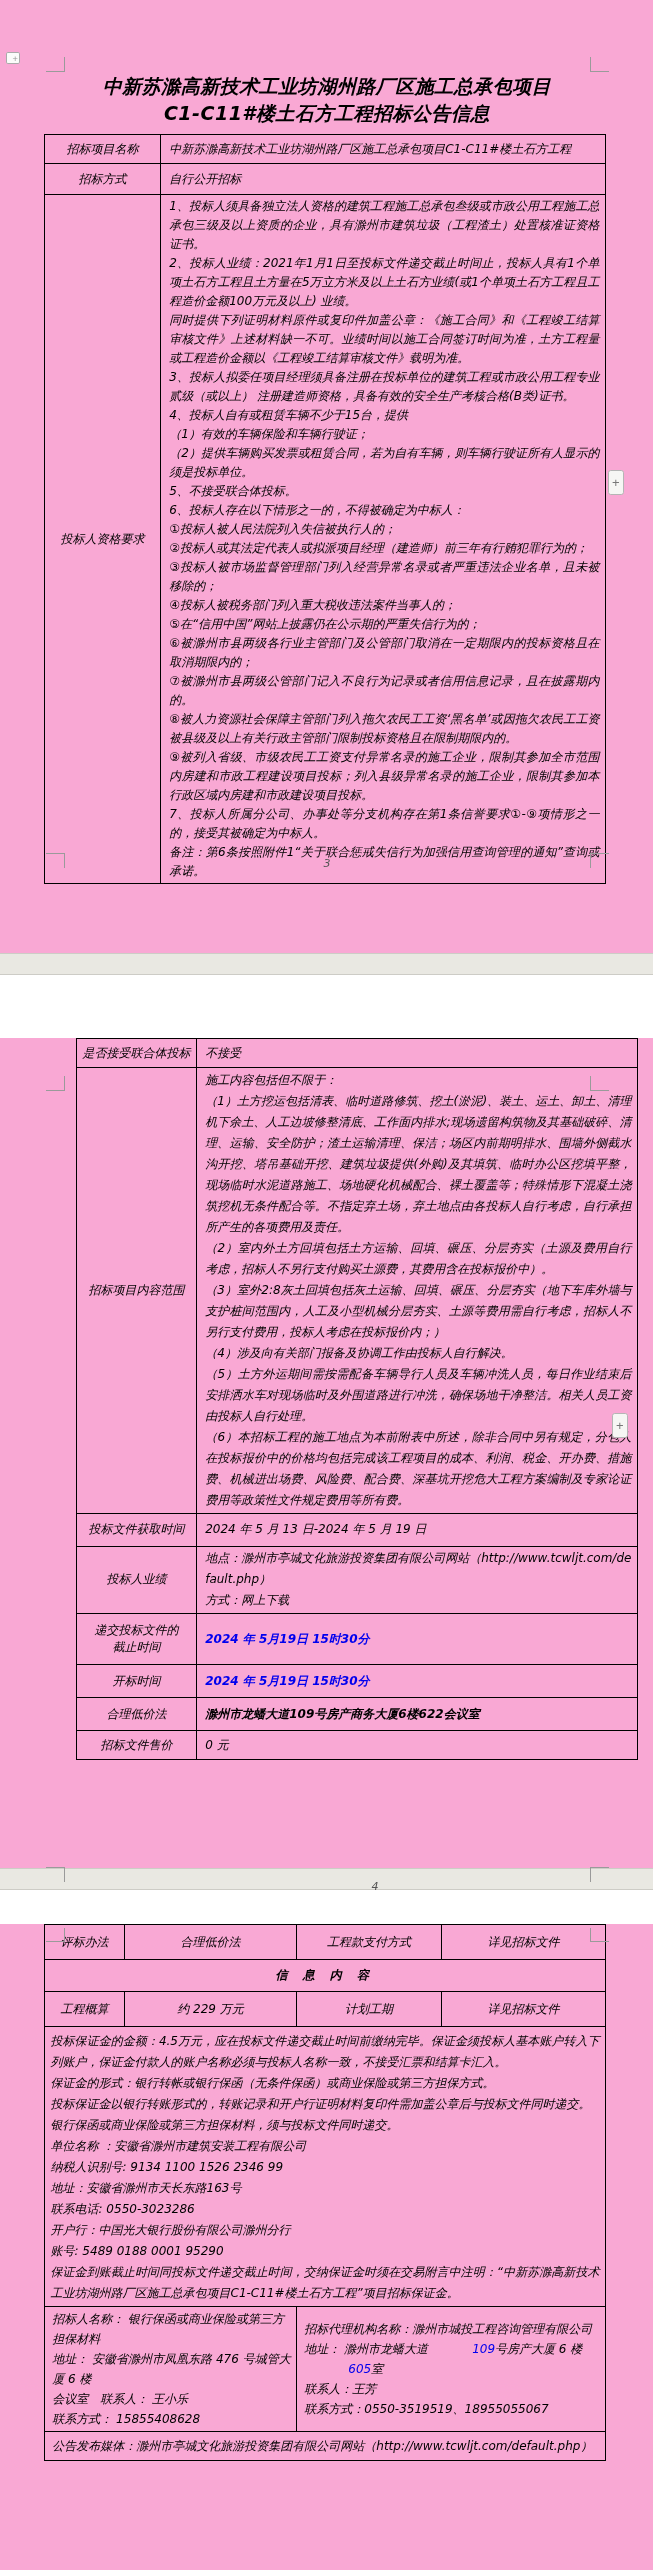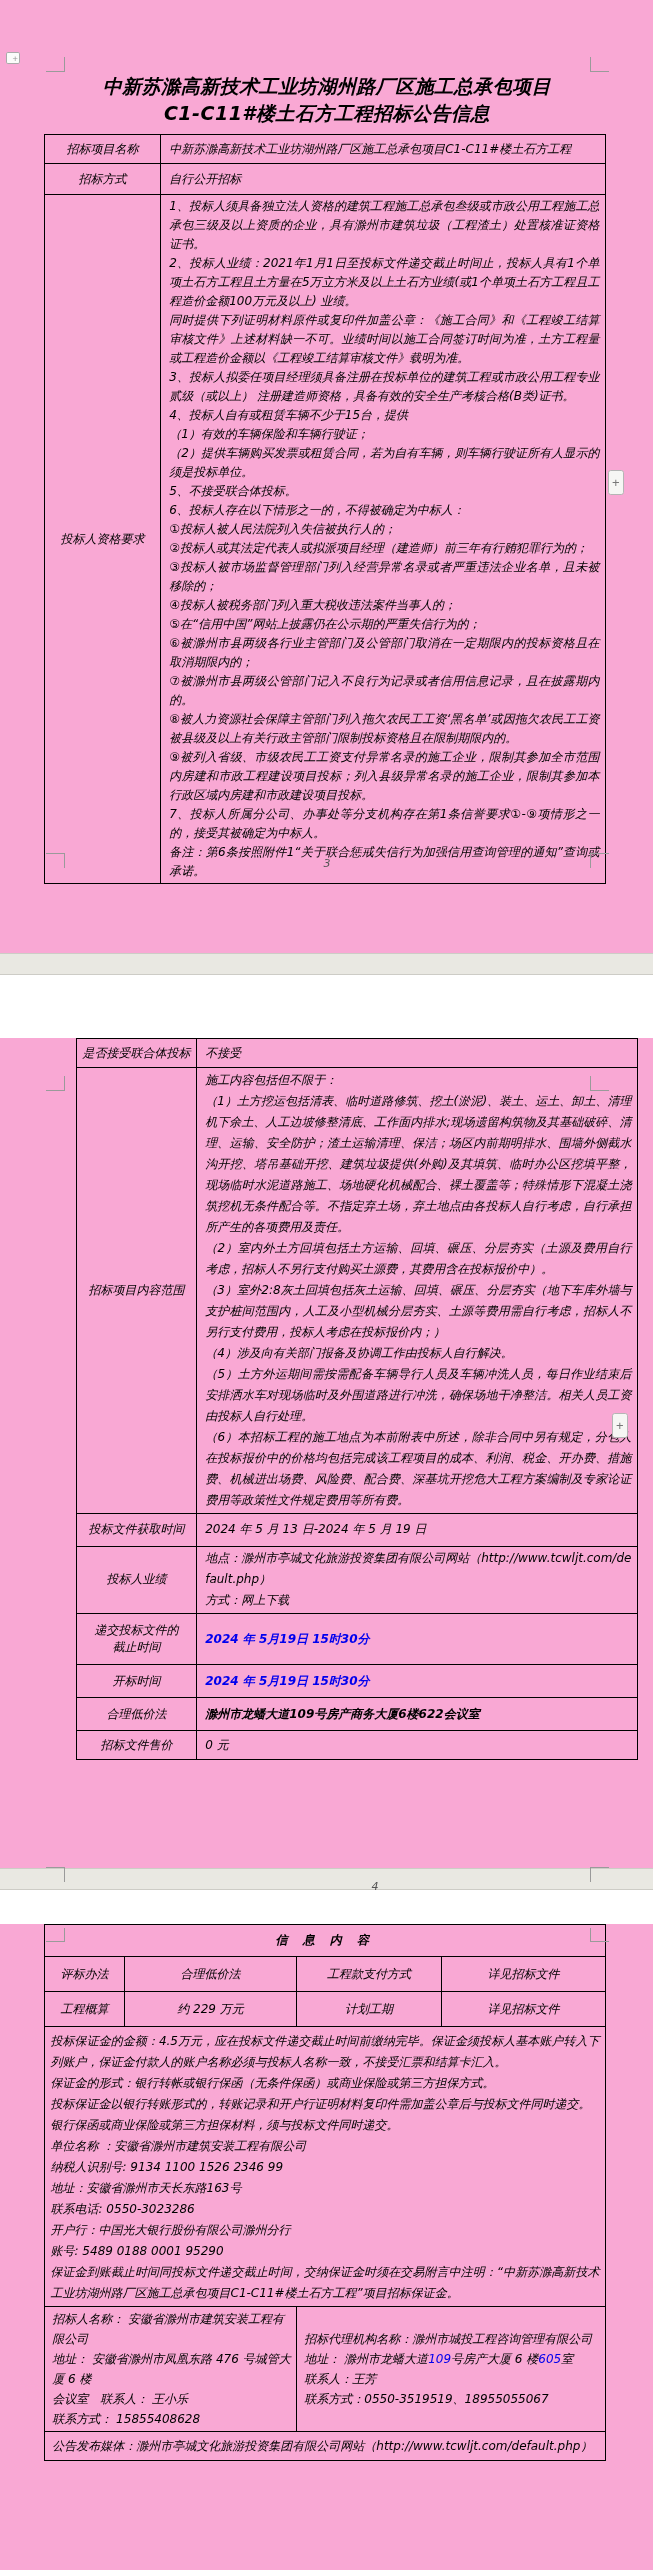--- a/index.html
+++ b/index.html
@@ -27,21 +27,21 @@
   table.t{border-collapse:collapse;table-layout:fixed;margin-left:44px;width:562px;border:1.8px solid #000;}
   table.t td{border:0.9px solid #000;font-size:12px;vertical-align:middle;word-break:break-all;}
   td.lbl{text-align:center;padding:1.8px 2.7px;}
   td.val{padding:1.8px 5.5px 1.8px 8.2px;text-align:left;}
   td.big{vertical-align:top;overflow:hidden;}
   .qual{height:650px;}
   .qual p{margin:0;line-height:19px;text-align:justify;}
   .scope{height:429px;}
   .scope p{margin:0;line-height:21px;text-align:justify;}
   .obtain p{margin:0;line-height:21px;}
-  .blue{color:#0000EE;font-weight:bold;}
+  .blue{color:#0000EE;font-weight:bold;margin-left:44px;}
   .bold{font-weight:bold;}
   .prewrap{white-space:pre-line;}
   .pnum{position:absolute;width:100%;text-align:center;font-size:11px;color:#555;}
   
   .t3 td{text-align:center;}
   .t3 td.freetext{text-align:left;}
   .hdr{font-weight:bold;font-size:13px;letter-spacing:5.5px;}
   .deposit{height:275px;padding:2.7px 5.5px 1.8px 5.5px;vertical-align:top;overflow:hidden;border-radius:11px;}
   .deposit p{margin:0;line-height:21px;text-align:justify;}
   .contactcol{vertical-align:top;height:82px;overflow:hidden;padding:1.8px 3.7px 1.8px 7.3px;}
@@ -184,28 +184,28 @@
     <span class="mark top r" style="top:3.7px"></span>
 
     <table class="t t3" style="margin-top:34px">
       <colgroup>
           <col style="width:80px">
           <col style="width:172px">
           <col style="width:145px">
           <col>
         </colgroup>
       <tbody>
-          <tr style="height:32px">
-        <td colspan="4" class="hdr">信  息  内  容</td>
-      </tr>
-      <tr style="height:35px">
+          <tr style="height:35px">
         <td>评标办法</td>
         <td>合理低价法</td>
         <td>工程款支付方式</td>
         <td>详见招标文件</td>
+      </tr>
+      <tr style="height:32px">
+        <td colspan="4" class="hdr">信  息  内  容</td>
       </tr>
       <tr style="height:35px">
         <td>工程概算</td>
         <td>约 229 万元</td>
         <td>计划工期</td>
         <td>详见招标文件</td>
       </tr>
       <tr>
         <td colspan="4" class="freetext deposit">
           <p>投标保证金的金额：4.5万元，应在投标文件递交截止时间前缴纳完毕。保证金须投标人基本账户转入下列账户，保证金付款人的账户名称必须与投标人名称一致，不接受汇票和结算卡汇入。</p>
@@ -216,21 +216,21 @@
           <p>纳税人识别号: 9134 1100 1526 2346 99</p>
           <p>地址：安徽省滁州市天长东路163号</p>
           <p>联系电话: 0550-3023286</p>
           <p>开户行：中国光大银行股份有限公司滁州分行</p>
           <p>账号: 5489 0188 0001 95290</p>
           <p>保证金到账截止时间同投标文件递交截止时间，交纳保证金时须在交易附言中注明：“中新苏滁高新技术工业坊湖州路厂区施工总承包项目C1-C11#楼土石方工程”项目招标保证金。</p>
         </td>
       </tr>
       <tr>
         <td colspan="2" class="freetext contactcol">
-          <p>招标人名称： 安徽省滁州市建筑安装工程有限公司</p>
+          <p>招标人名称： 银行保函或商业保险或第三方担保材料</p>
           <p>地址： 安徽省滁州市凤凰东路 476 号城管大厦 6 楼</p>
           <p>会议室　联系人： 王小乐</p>
           <p>联系方式：  15855408628</p>
         </td>
         <td colspan="2" class="freetext contactcol">
           <p>招标代理机构名称：滁州市城投工程咨询管理有限公司</p>
           <p><span>地址：  滁州市龙蟠大道</span><span class="blue" style="font-weight:normal">109</span><span>号房产大厦 6 楼</span><span class="blue" style="font-weight:normal">605</span><span>室</span></p>
           <p>联系人：王芳</p>
           <p>联系方式：0550-3519519、18955055067</p>
         </td>

